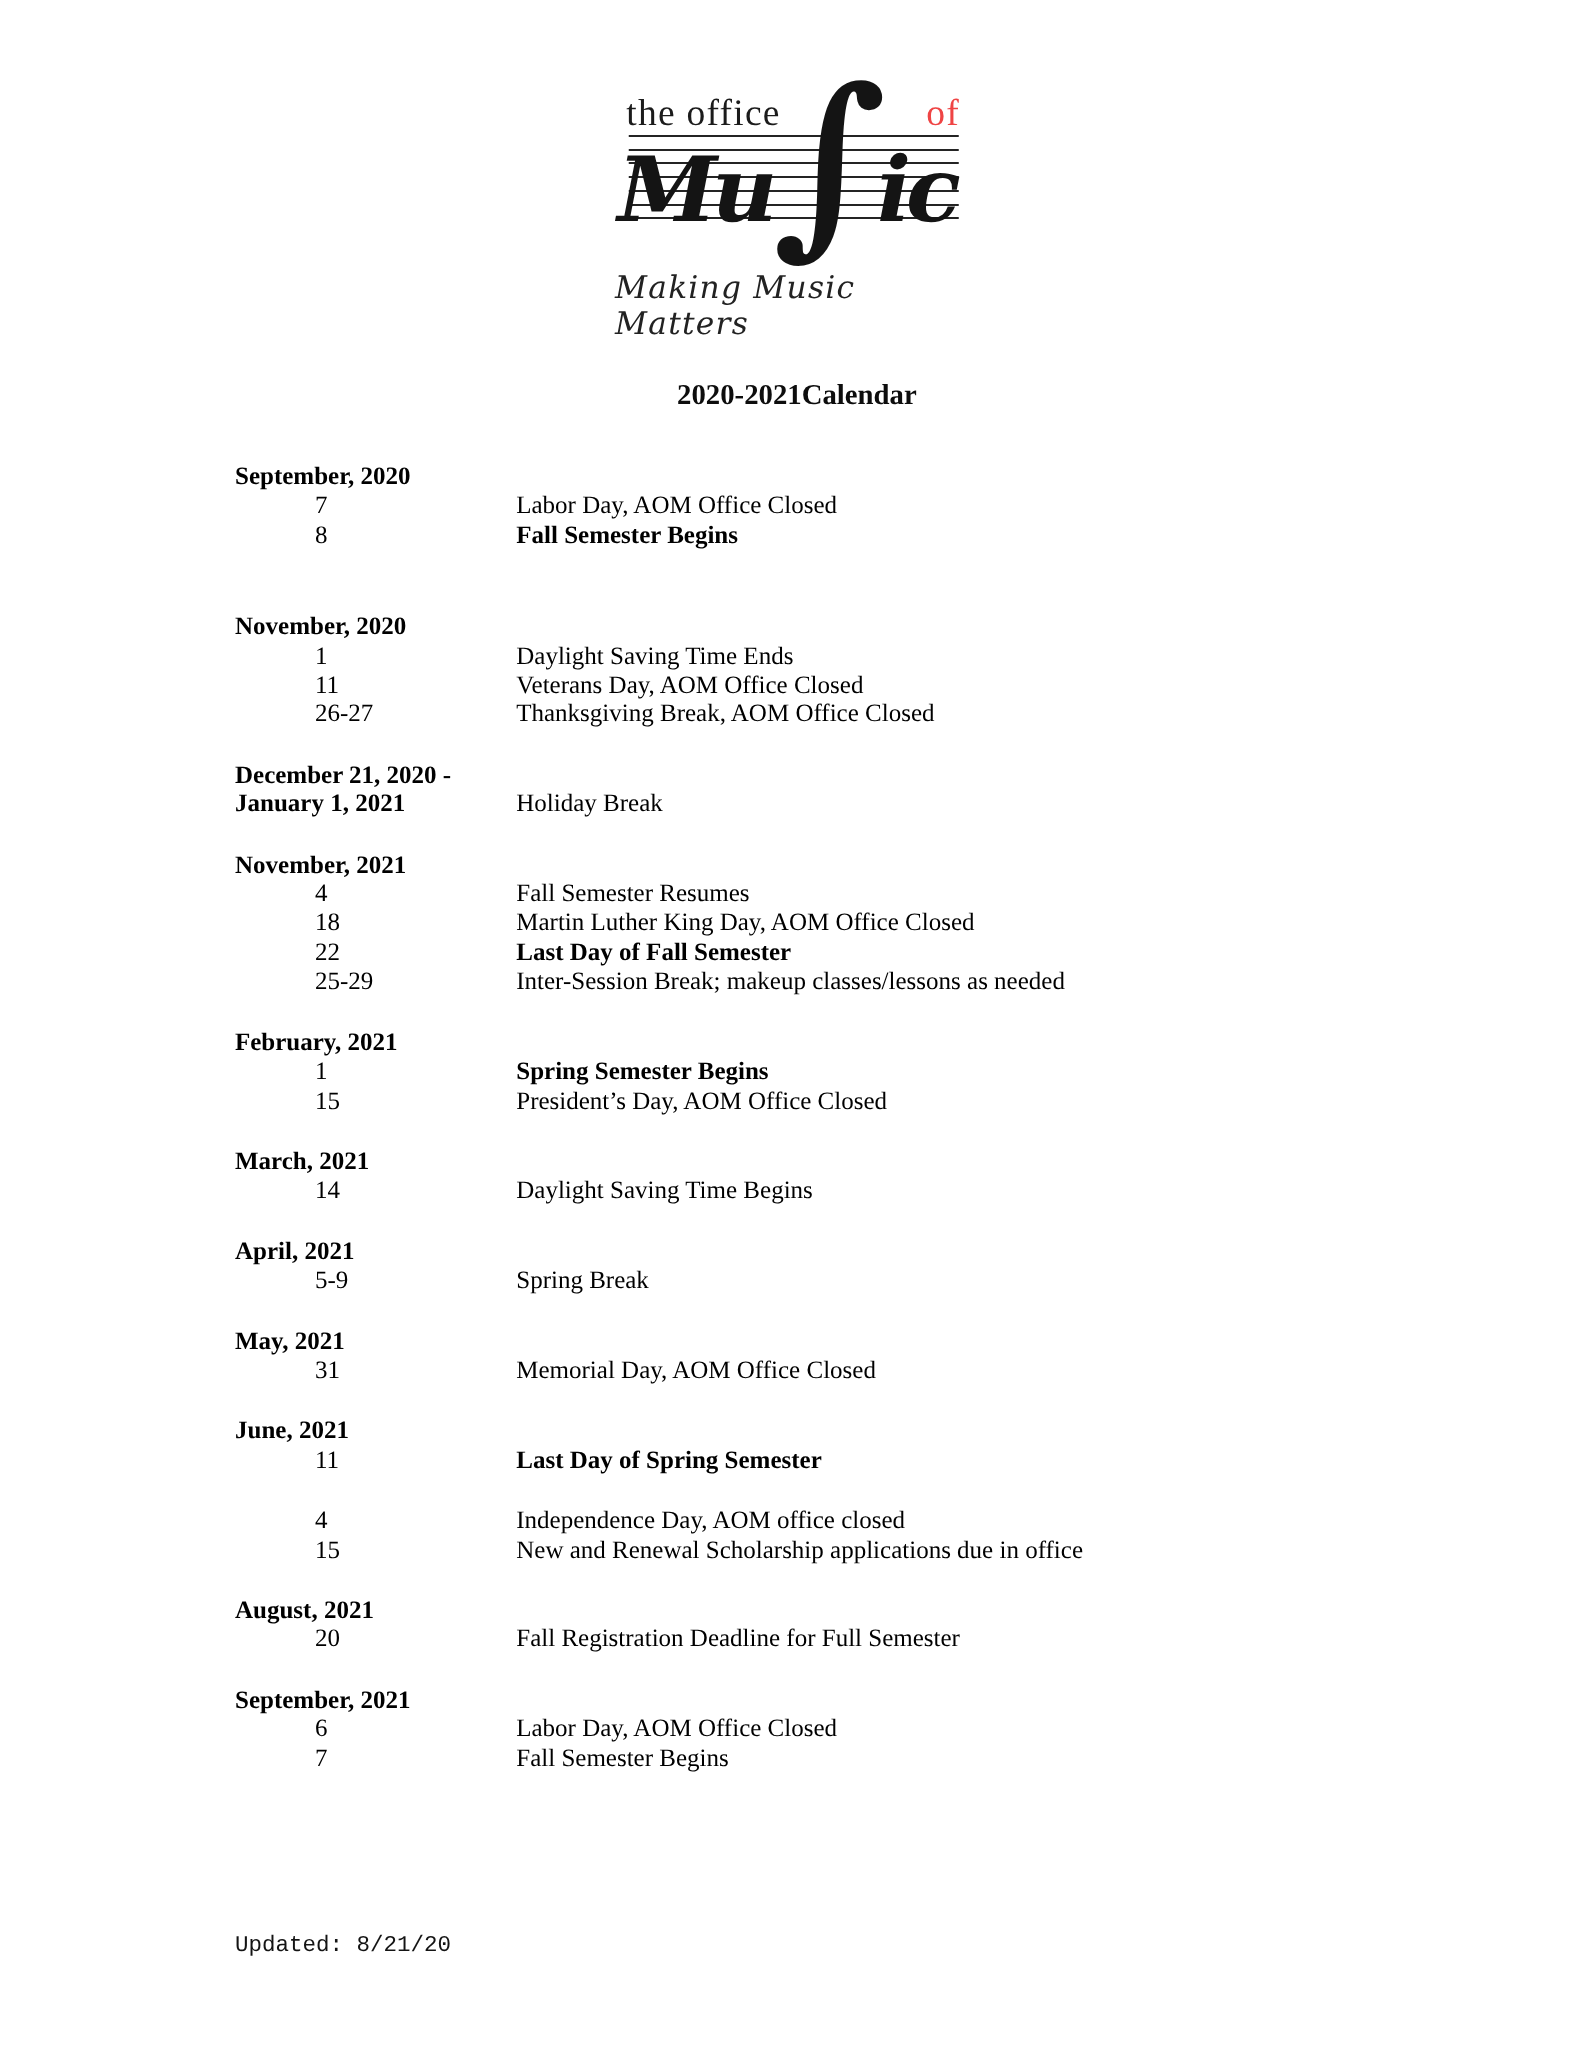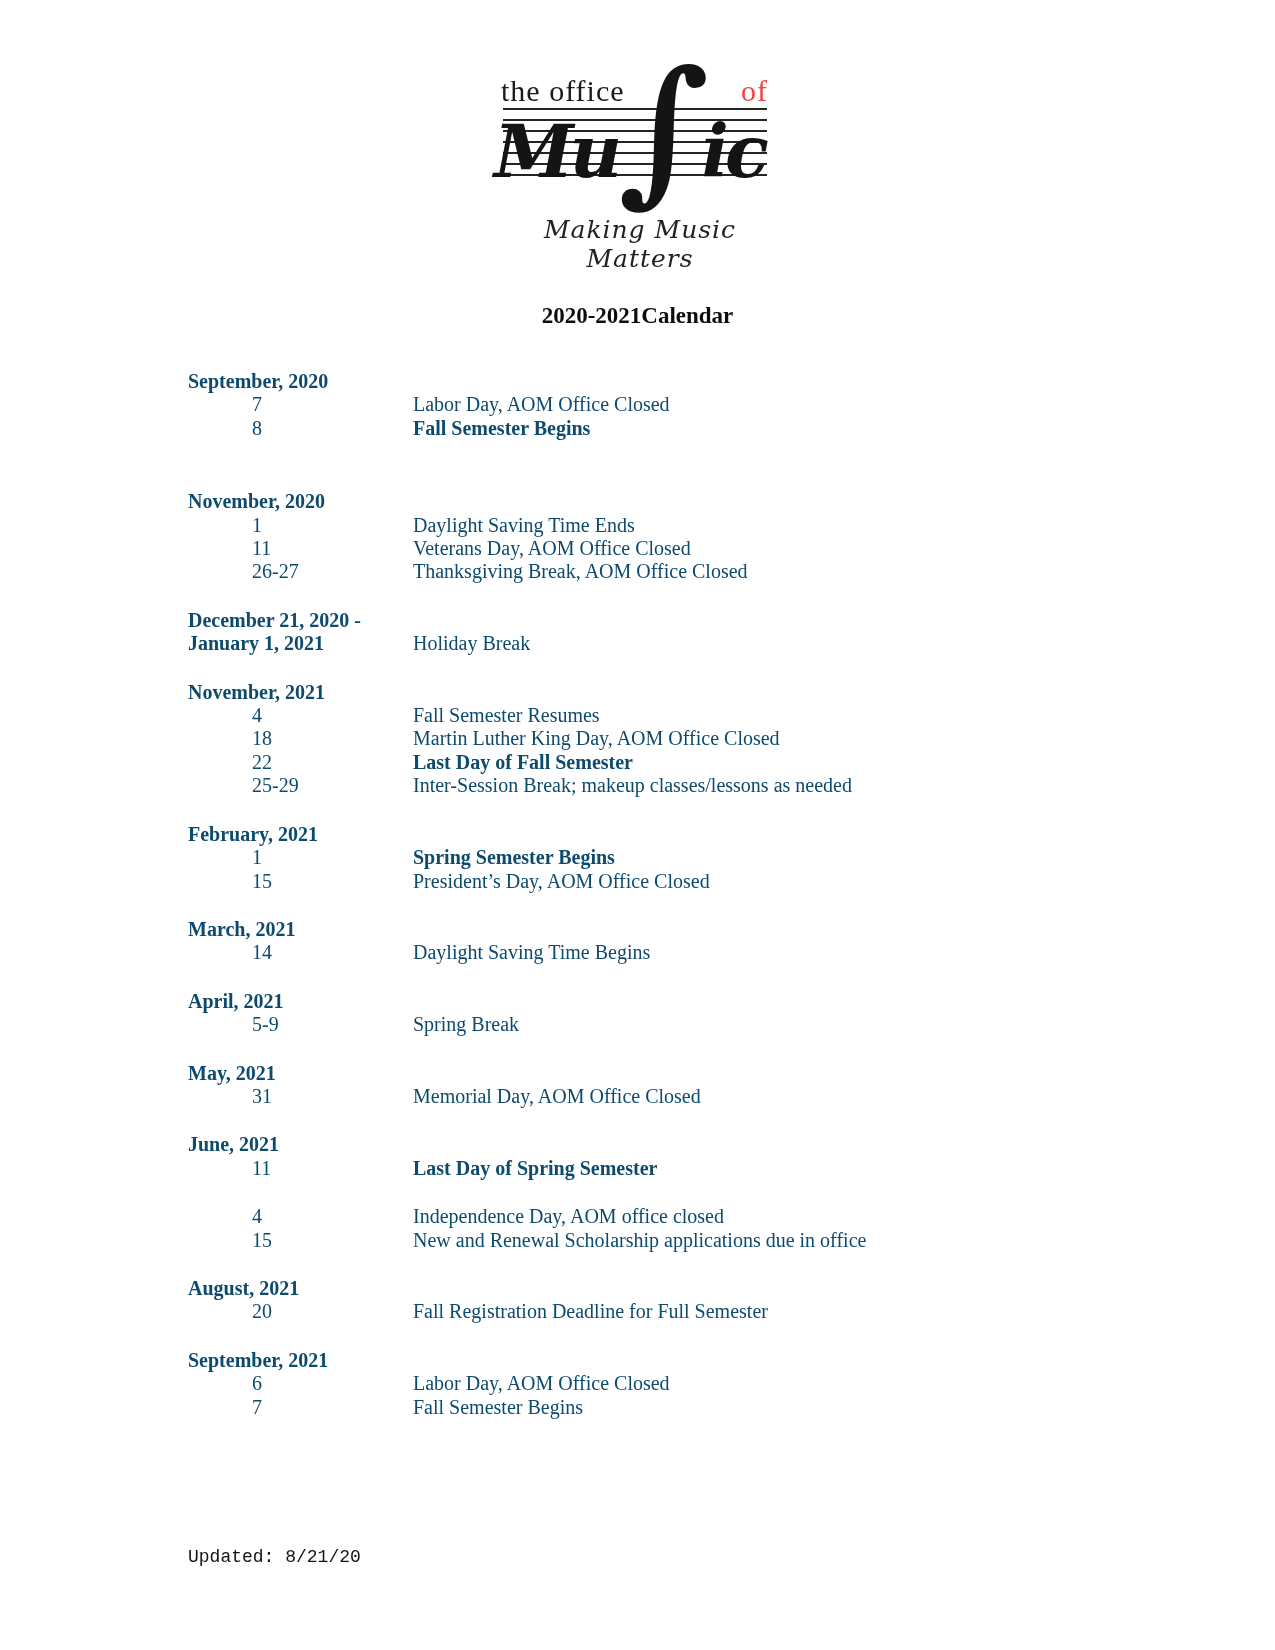--- a/index.html
+++ b/index.html
@@ -36,36 +36,36 @@
     font-size:72px; line-height:80px; letter-spacing:-4px;
     color:#141414; white-space:nowrap;
   }
   .logo-script .clef{
     font-size:158px; line-height:0;
     letter-spacing:-8px;
     position:relative; top:7px;
   }
   .logo-tagline{
     position:absolute; left:492px; top:215px; width:296px;
-    text-align:center;
+    text-align:left;
     font-family:"DejaVu Serif", serif; font-style:italic;
     font-size:25px; letter-spacing:1px; color:#222;
   }
 
   
   .doc-title{
     position:absolute; left:0; top:293px; width:100%;
     text-align:center;
     font-size:23px; font-weight:bold; color:#0d0d0d;margin-top:10px;
   }
 
   
   .cal{
     position:absolute; left:188px; top:370px; width:900px;
-    font-size:20px; line-height:23.4px; color:#0c4a6e;
+    font-size:20px; line-height:23.4px; color:#000000;
   }
   .sec{margin:0 0 25px 0;}
   .sec.xgap{margin-bottom:50px;}
   .hdr{font-weight:bold;}
   .hdr2{display:flex;}
   .hdr2 .h2t{font-weight:bold; width:225px; flex:0 0 auto;}
   .row{display:flex;}
   .rdate{margin-left:64px; width:161px; flex:0 0 auto;}
   .rdesc{white-space:nowrap;}
   .rdesc.bold{font-weight:bold;}

